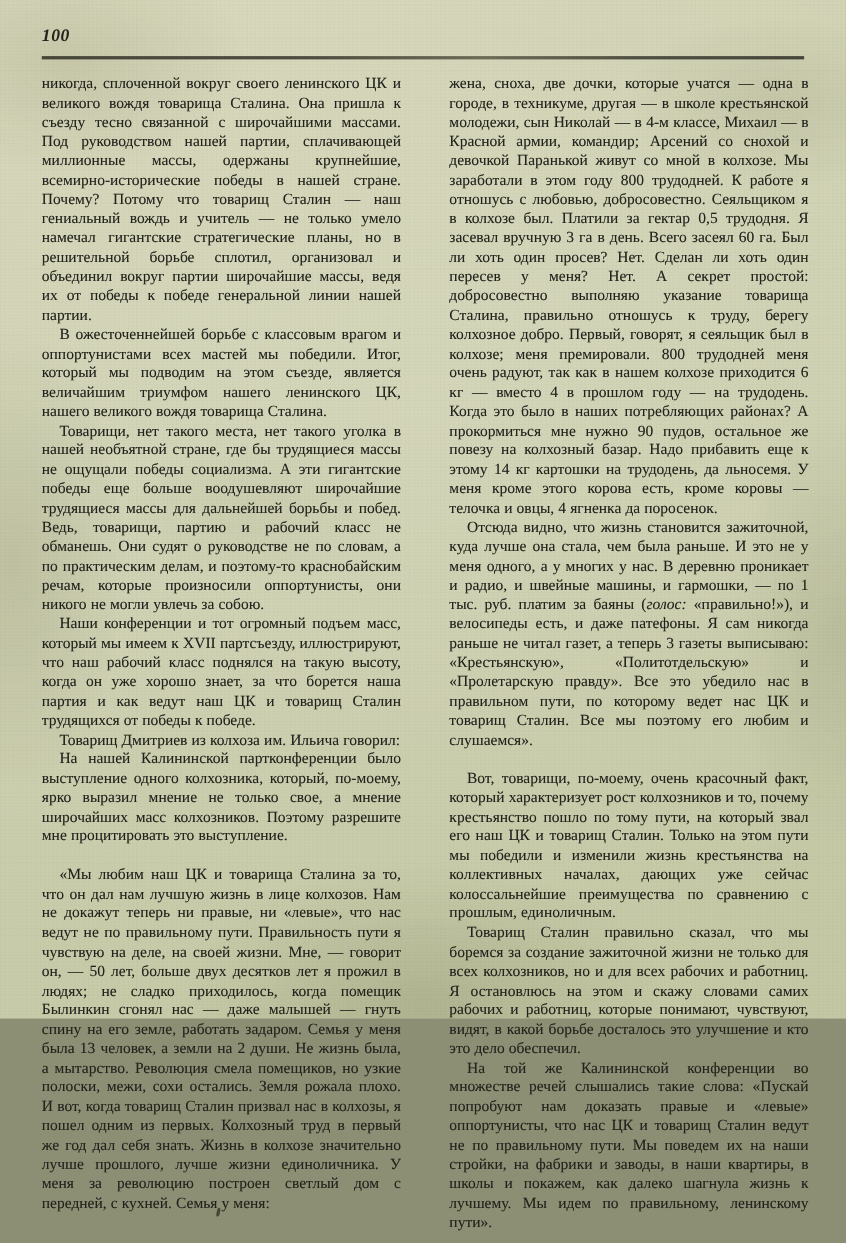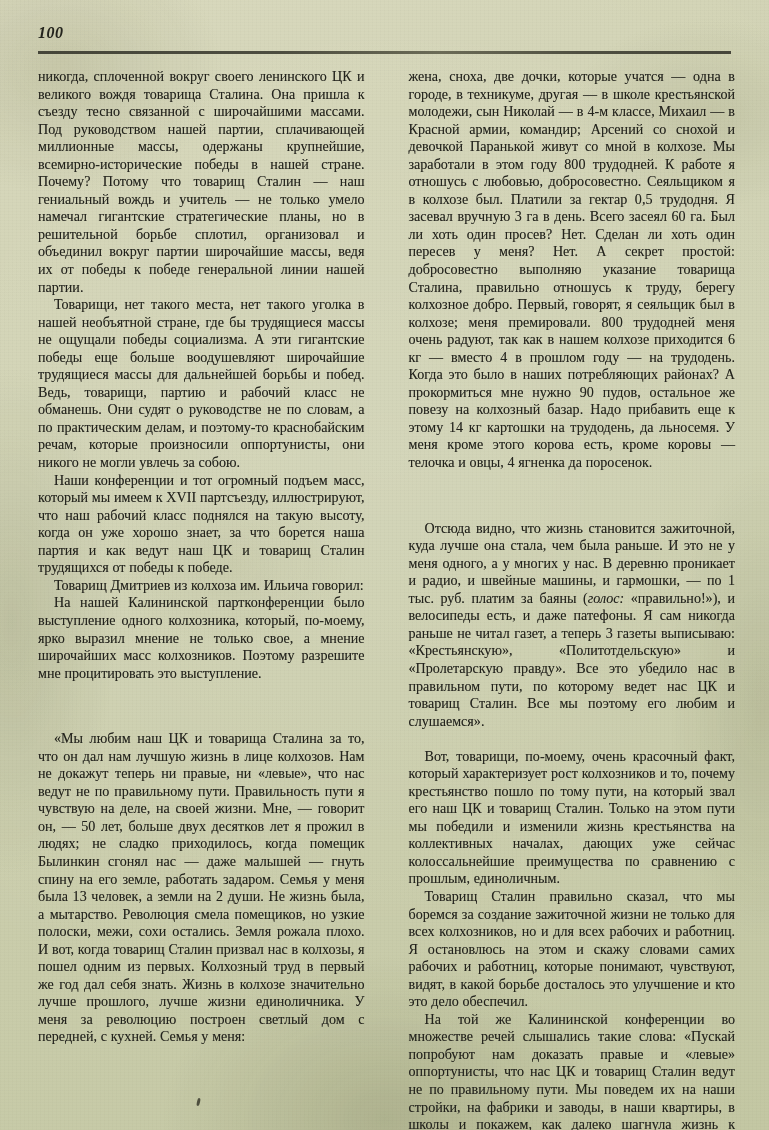--- a/index.html
+++ b/index.html
@@ -11,21 +11,21 @@
     width: 769px;
     height: 1130px;
     overflow: hidden;
     font-family: "Liberation Serif", "DejaVu Serif", serif;
   }
 
   
   #page {
     position: relative;
     width: 769px;
-    height: 1130px;
+    height: 926px;
     background:
       radial-gradient(ellipse 120% 80% at 50% 40%, rgba(255,255,255,0.10) 0%, rgba(255,255,255,0) 70%),
       linear-gradient(160deg, #d8d8bc 0%, #d3d4b6 18%, #cfd1b2 42%, #c9ccaa 70%, #c3c7a3 100%);
     color: #21211c;
     box-sizing: border-box;
   }
   
   #page::before {
     content: "";
     position: absolute;
@@ -120,21 +120,20 @@
     font-size: 14.1px;
     line-height: 17.55px;
     text-indent: 16px;
     color: #23231d;
     hyphens: manual;
     word-spacing: .2px;
   }
   p.noindent { text-indent: 0; }
   p.quote {
     text-indent: 16px;
-    margin-top: 48px;
   }
   .gap-before { margin-top: 17.5px; }
   em, .ital { font-style: italic; }
 
   
   .columns p {
     text-shadow: 0 0 .6px rgba(35,35,28,0.35);
   }
 
   
@@ -158,20 +157,21 @@
 
     <div class="header-row">
       <div class="folio">100</div>
     </div>
     <div class="rule"></div>
 
     <div class="columns">
 
       <div class="col">
         <p class="noindent">никогда, сплоченной вокруг своего ленинского ЦК и великого вождя товарища Сталина. Она пришла к съезду тесно связанной с широчайшими массами. Под руководством нашей партии, сплачивающей миллионные массы, одержаны крупнейшие, всемирно-исторические победы в нашей стране. Почему? Потому что товарищ Сталин — наш гениальный вождь и учитель — не только умело намечал гигантские стратегические планы, но в решительной борьбе сплотил, организовал и объединил вокруг партии широчайшие массы, ведя их от победы к победе генеральной линии нашей партии.</p>
+        <p>В ожесточеннейшей борьбе с классовым врагом и оппортунистами всех мастей мы победили. Итог, который мы подводим на этом съезде, является величайшим триумфом нашего ленинского ЦК, нашего великого вождя товарища Сталина.</p>
         <p>Товарищи, нет такого места, нет такого уголка в нашей необъятной стране, где бы трудящиеся массы не ощущали победы социализма. А эти гигантские победы еще больше воодушевляют широчайшие трудящиеся массы для дальнейшей борьбы и побед. Ведь, товарищи, партию и рабочий класс не обманешь. Они судят о руководстве не по словам, а по практическим делам, и поэтому-то краснобайским речам, которые произносили оппортунисты, они никого не могли увлечь за собою.</p>
         <p>Наши конференции и тот огромный подъем масс, который мы имеем к XVII партсъезду, иллюстрируют, что наш рабочий класс поднялся на такую высоту, когда он уже хорошо знает, за что борется наша партия и как ведут наш ЦК и товарищ Сталин трудящихся от победы к победе.</p>
         <p>Товарищ Дмитриев из колхоза им. Ильича говорил:</p>
         <p>На нашей Калининской партконференции было выступление одного колхозника, который, по-моему, ярко выразил мнение не только свое, а мнение широчайших масс колхозников. Поэтому разрешите мне процитировать это выступление.</p>
         <p class="quote gap-before">«Мы любим наш ЦК и товарища Сталина за то, что он дал нам лучшую жизнь в лице колхозов. Нам не докажут теперь ни правые, ни «левые», что нас ведут не по правильному пути. Правильность пути я чувствую на деле, на своей жизни. Мне, — говорит он, — 50 лет, больше двух десятков лет я прожил в людях; не сладко приходилось, когда помещик Былинкин сгонял нас — даже малышей — гнуть спину на его земле, работать задаром. Семья у меня была 13 человек, а земли на 2 души. Не жизнь была, а мытарство. Революция смела помещиков, но узкие полоски, межи, сохи остались. Земля рожала плохо. И вот, когда товарищ Сталин призвал нас в колхозы, я пошел одним из первых. Колхозный труд в первый же год дал себя знать. Жизнь в колхозе значительно лучше прошлого, лучше жизни единоличника. У меня за революцию построен светлый дом с передней, с кухней. Семья у меня:</p>
       </div>
 
       <div class="col">
         <p class="noindent">жена, сноха, две дочки, которые учатся — одна в городе, в техникуме, другая — в школе крестьянской молодежи, сын Николай — в 4-м классе, Михаил — в Красной армии, командир; Арсений со снохой и девочкой Паранькой живут со мной в колхозе. Мы заработали в этом году 800 трудодней. К работе я отношусь с любовью, добросовестно. Сеяльщиком я в колхозе был. Платили за гектар 0,5 трудодня. Я засевал вручную 3 га в день. Всего засеял 60 га. Был ли хоть один просев? Нет. Сделан ли хоть один пересев у меня? Нет. А секрет простой: добросовестно выполняю указание товарища Сталина, правильно отношусь к труду, берегу колхозное добро. Первый, говорят, я сеяльщик был в колхозе; меня премировали. 800 трудодней меня очень радуют, так как в нашем колхозе приходится 6 кг — вместо 4 в прошлом году — на трудодень. Когда это было в наших потребляющих районах? А прокормиться мне нужно 90 пудов, остальное же повезу на колхозный базар. Надо прибавить еще к этому 14 кг картошки на трудодень, да льносемя. У меня кроме этого корова есть, кроме коровы — телочка и овцы, 4 ягненка да поросенок.</p>
         <p class="quote">Отсюда видно, что жизнь становится зажиточной, куда лучше она стала, чем была раньше. И это не у меня одного, а у многих у нас. В деревню проникает и радио, и швейные машины, и гармошки, — по 1 тыс. руб. платим за баяны (<span class="ital">голос:</span> «правильно!»), и велосипеды есть, и даже патефоны. Я сам никогда раньше не читал газет, а теперь 3 газеты выписываю: «Крестьянскую», «Политотдельскую» и «Пролетарскую правду». Все это убедило нас в правильном пути, по которому ведет нас ЦК и товарищ Сталин. Все мы поэтому его любим и слушаемся».</p>

